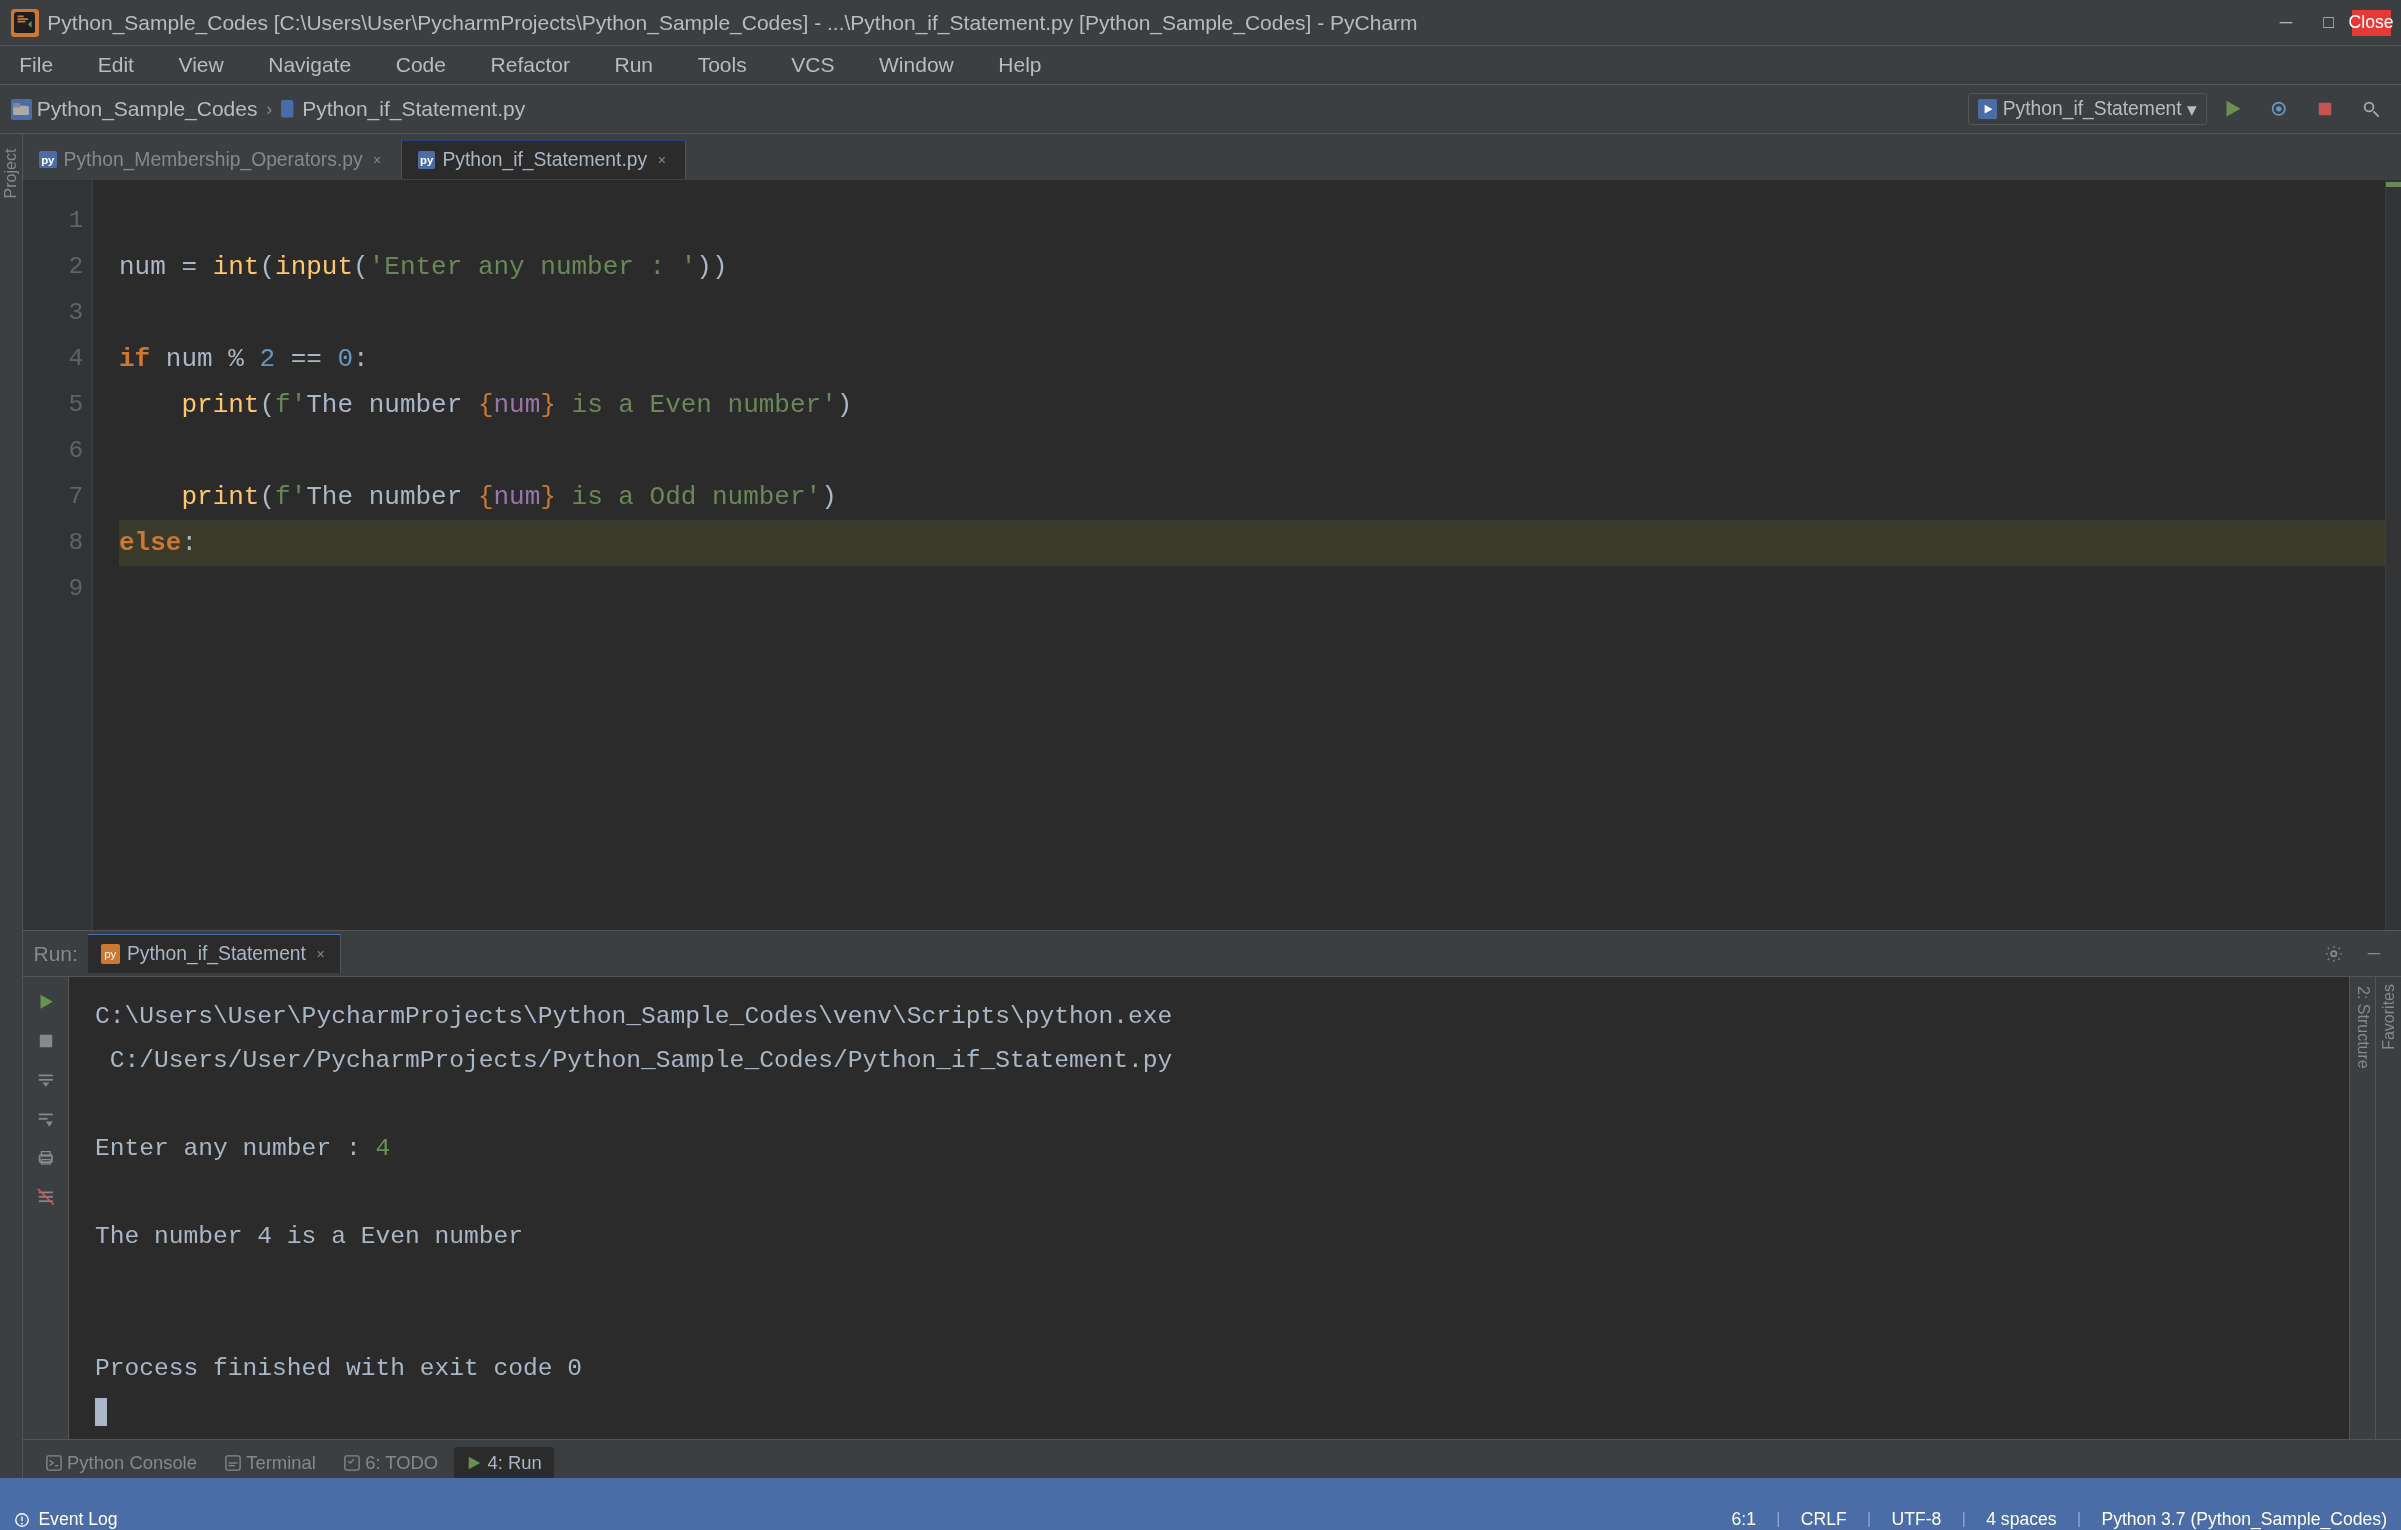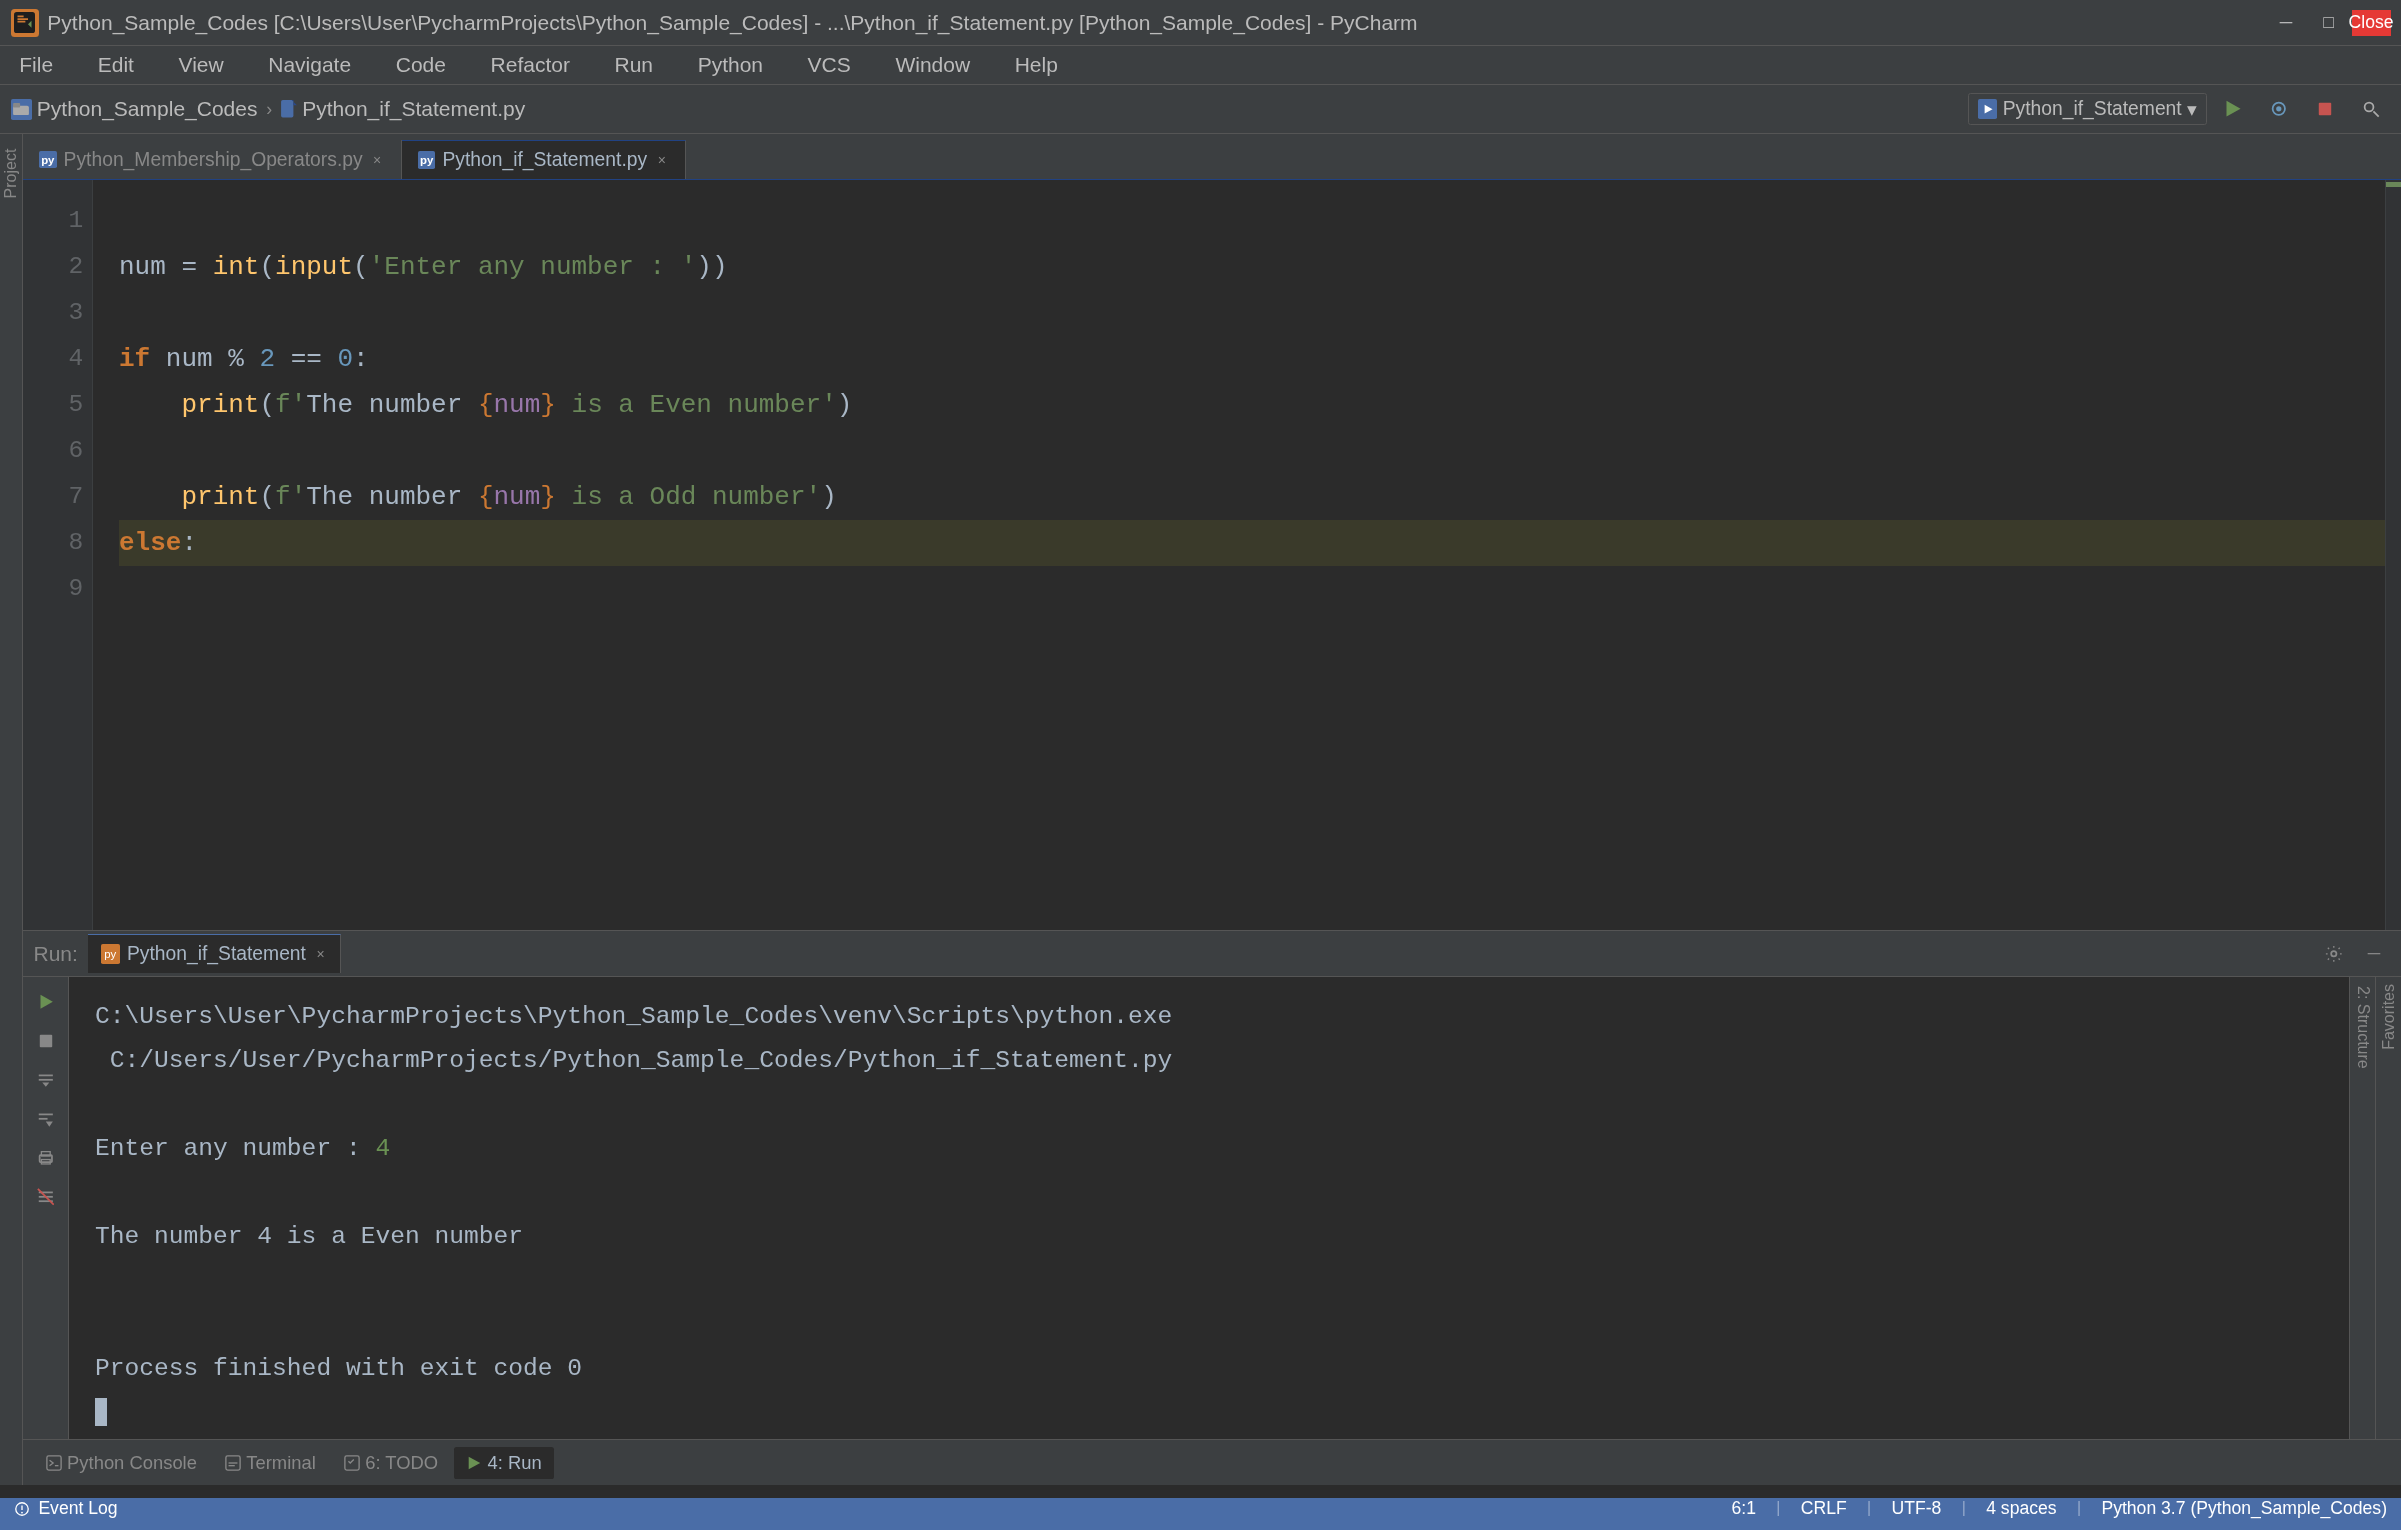--- a/index.html
+++ b/index.html
@@ -379,23 +379,23 @@
       color: #888;
       font-family: Arial, sans-serif;
       font-size: 16px;
       cursor: pointer;
       padding: 5.3px 0;
     }
 
     
     #status-bar {
       background: #4a6da7;
-      height: 32px;
-      display: flex;
-      align-items: flex-start;
+      height: 52px;
+      display: flex;
+      align-items: flex-end;
       justify-content: space-between;
       padding: 0 14px;
       position: fixed;
       bottom: 0;
       left: 0;
       right: 0;
     }
     #status-bar-left {
       display: flex;
       align-items: center;
@@ -525,21 +525,21 @@
 </div>
 
 <div id="menu-bar">
   <span class="menu-item">File</span>
   <span class="menu-item">Edit</span>
   <span class="menu-item">View</span>
   <span class="menu-item">Navigate</span>
   <span class="menu-item">Code</span>
   <span class="menu-item">Refactor</span>
   <span class="menu-item">Run</span>
-  <span class="menu-item">Python</span>
+  <span class="menu-item">Tools</span>
   <span class="menu-item">VCS</span>
   <span class="menu-item">Window</span>
   <span class="menu-item">Help</span>
 </div>
 
 <div id="toolbar">
   <div id="toolbar-left">
     <span style="display:inline-flex;align-items:center;gap:5.3px;font-family:Arial,sans-serif;font-size:21px;">
       <span style="width:21px;height:21px;background:#4a6da7;border-radius:1.8px;display:inline-flex;align-items:center;justify-content:center;">
         <svg width="16" height="12.3" viewBox="0 0 18 14">

